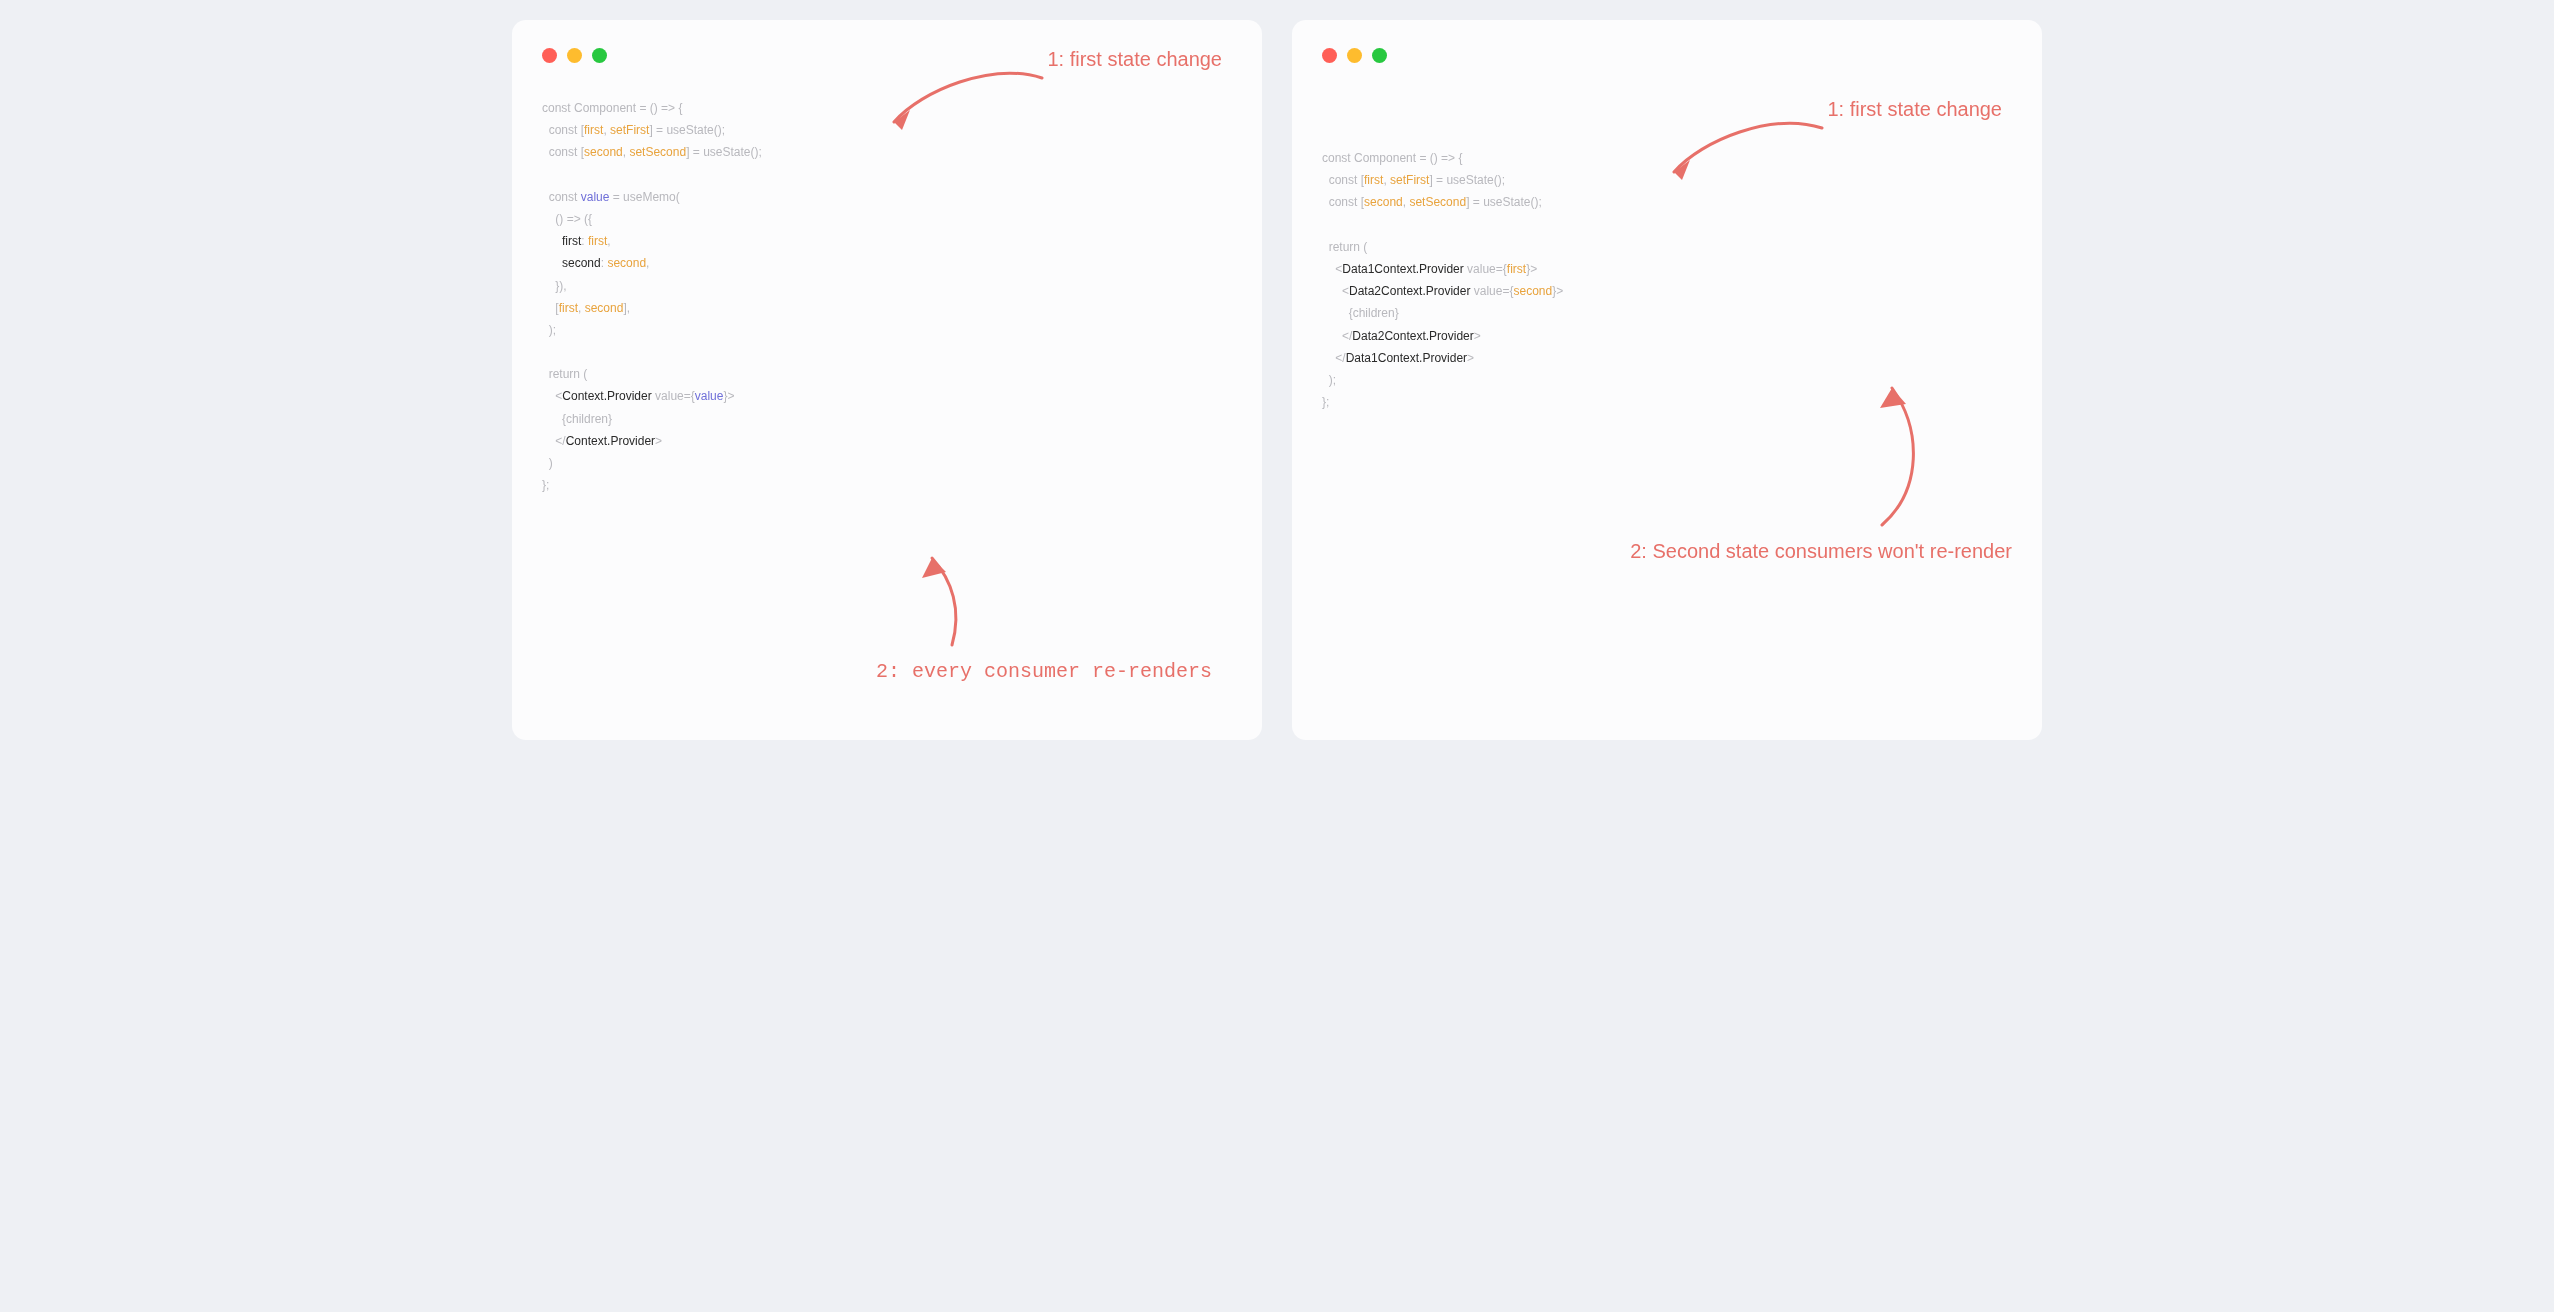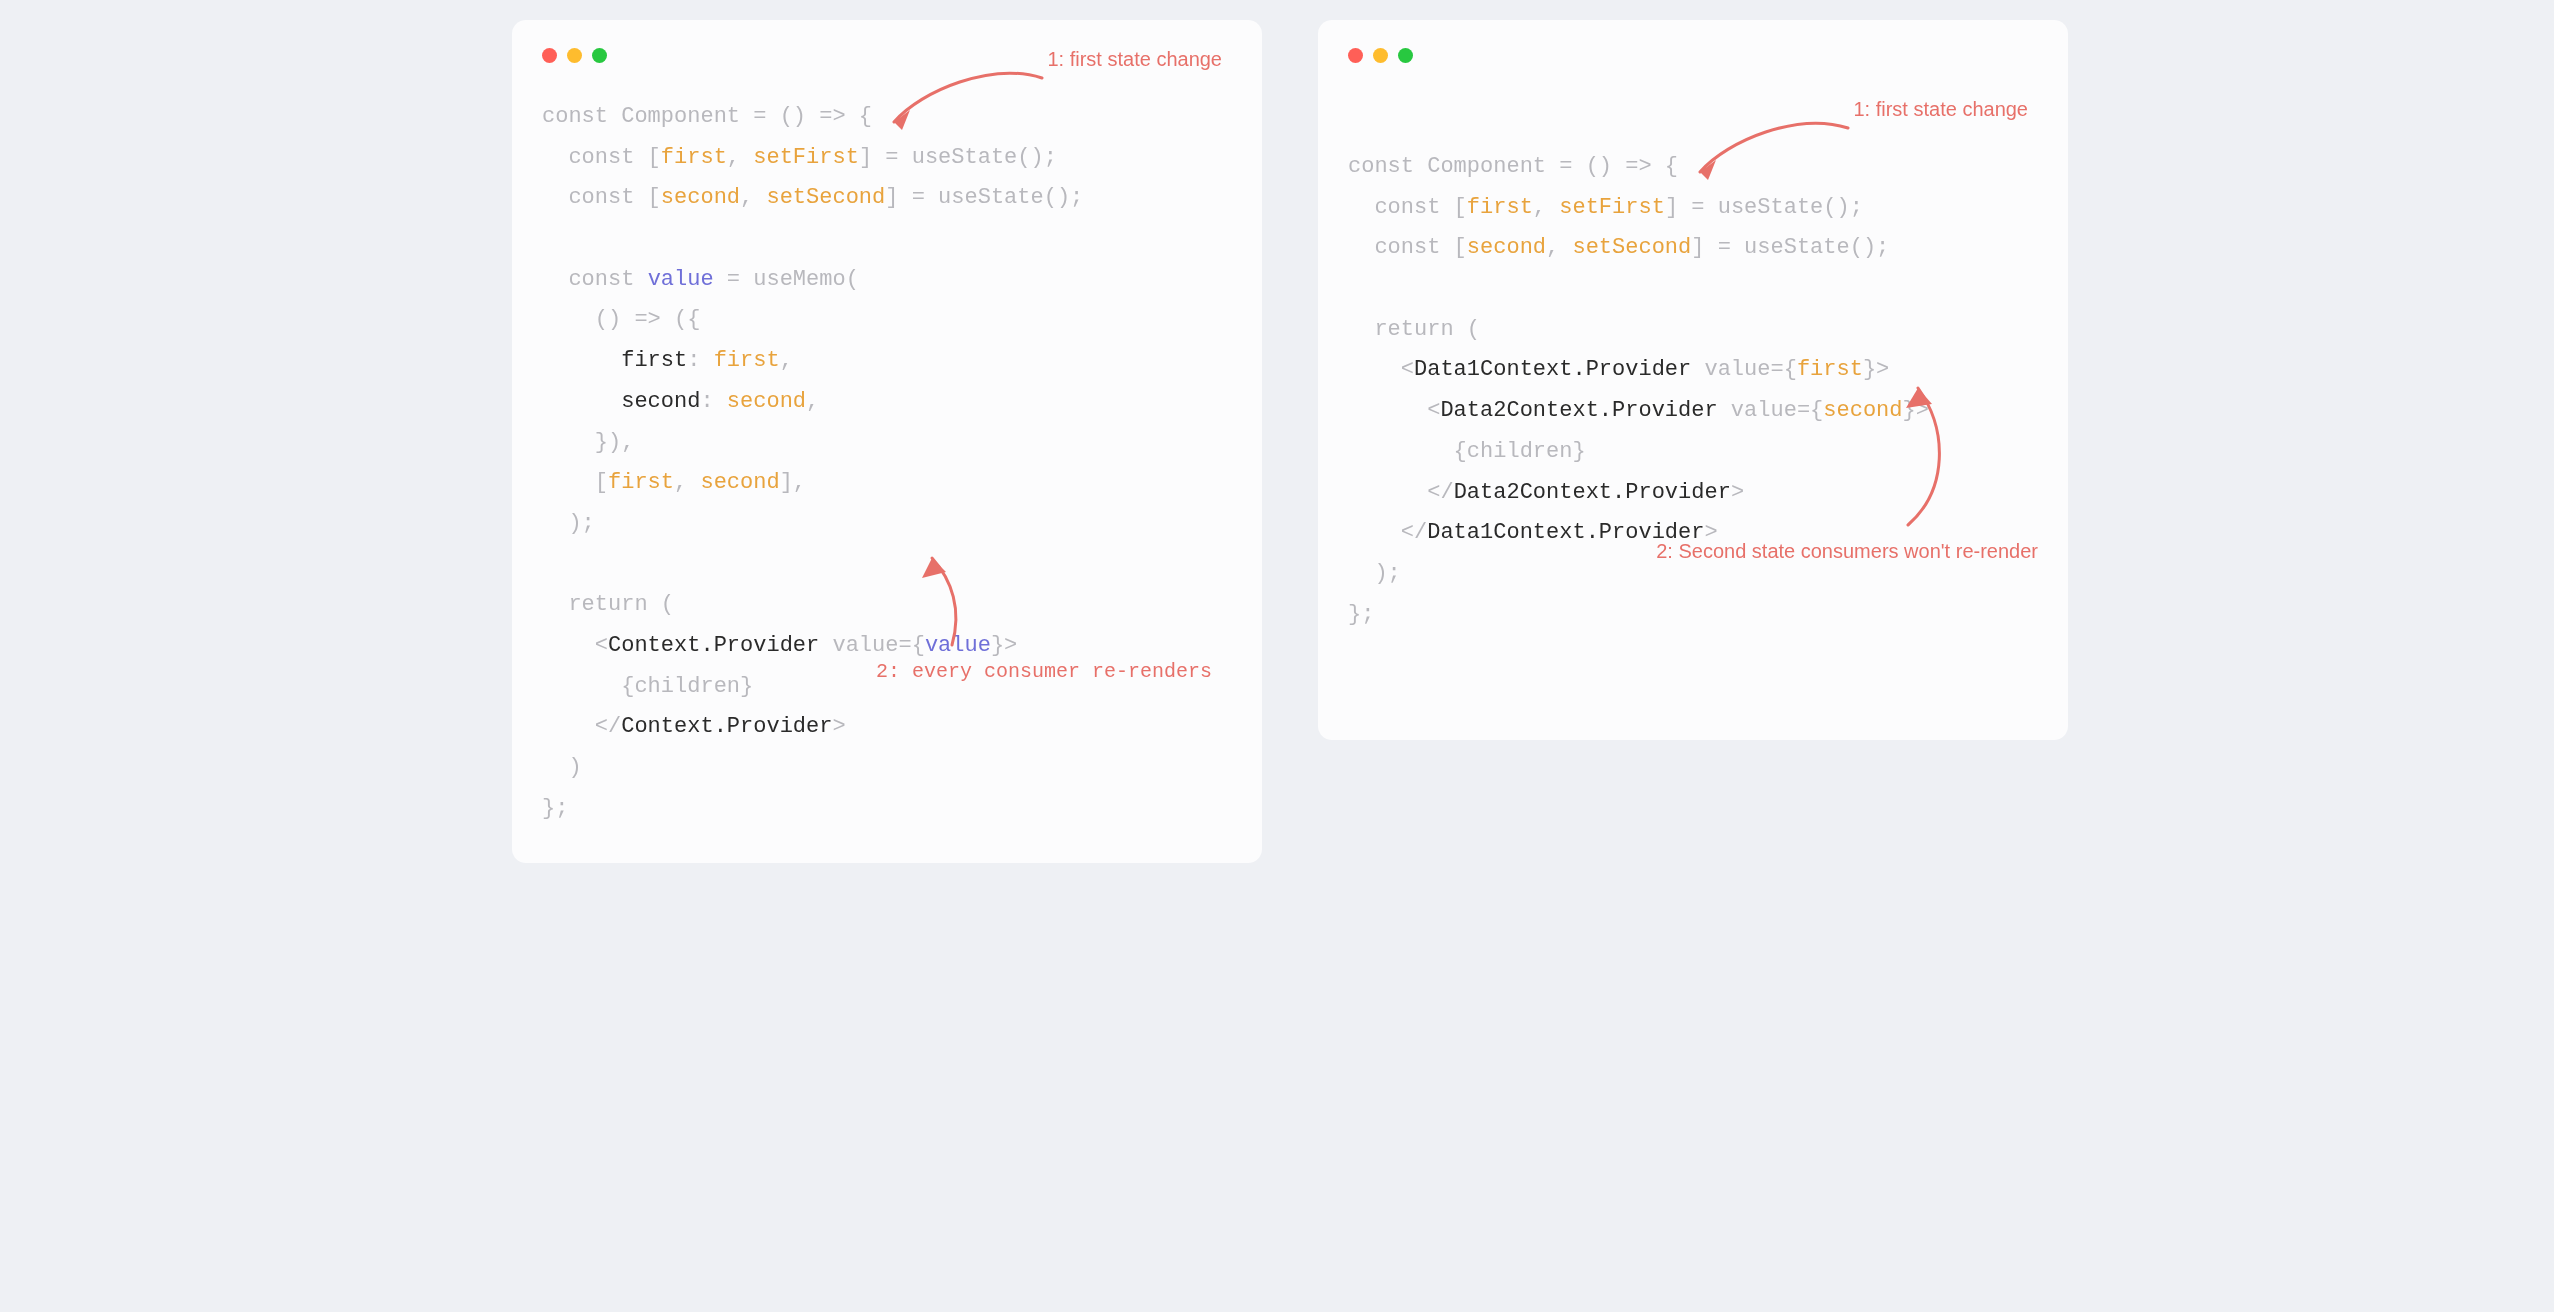--- a/index.html
+++ b/index.html
@@ -12,35 +12,34 @@
     justify-content: center;
     align-items: flex-start;
   }
   .panel {
     background: #fcfcfd;
     border-radius: 14px;
     padding: 28px 30px 34px 30px;
     width: 750px;
     position: relative;
     min-height: 720px;
-    margin-left: 26px;
   }
   .traffic-lights {
     display: flex;
     gap: 10px;
     margin-bottom: 34px;
   }
   .light { width: 15px; height: 15px; border-radius: 50%; }
   .light.red { background: #ff5f57; }
   .light.yellow { background: #febc2e; }
   .light.green { background: #28c840; }
 
   pre.code {
-    font-family: Liberation Mono, monospace;
-    font-size: 22px;
+    font-family: Liberation Sans, sans-serif;
+    font-size: 12px;
     line-height: 1.85;
     white-space: pre;
     color: #1a1a1a;
   }
   .t-dim   { color: #b8b8bd; }
   .t-orange{ color: #e8a33d; }
   .t-blue  { color: #6f6fd8; }
   .t-dark  { color: #2a2a2a; }
 
   .annotation {

